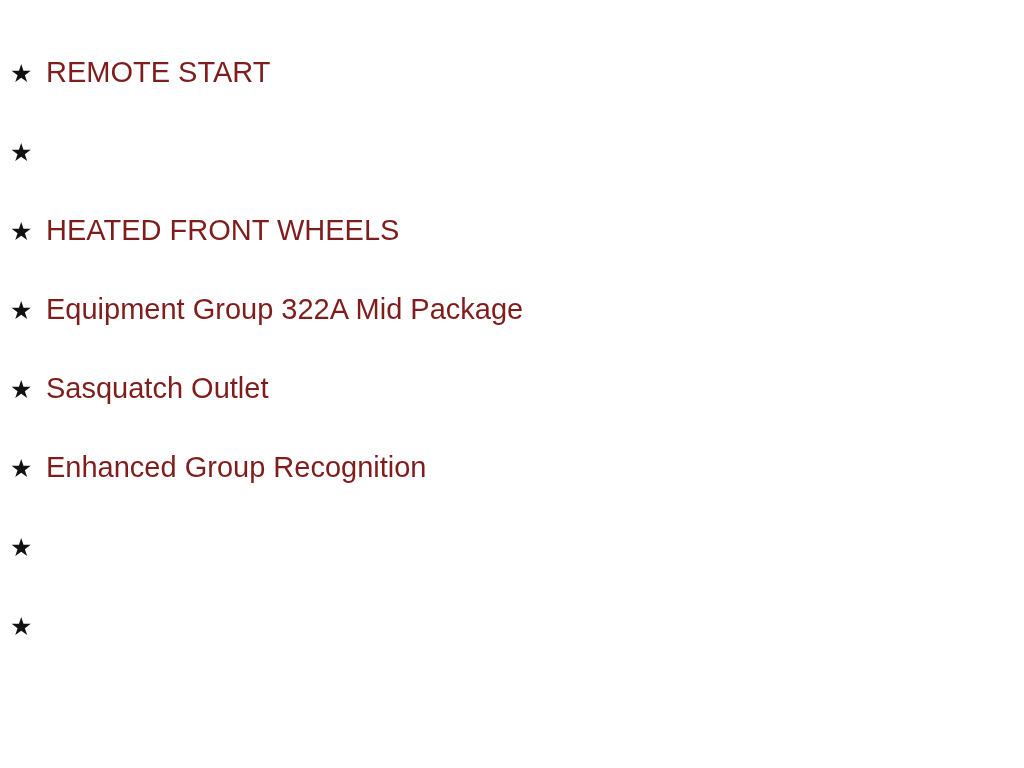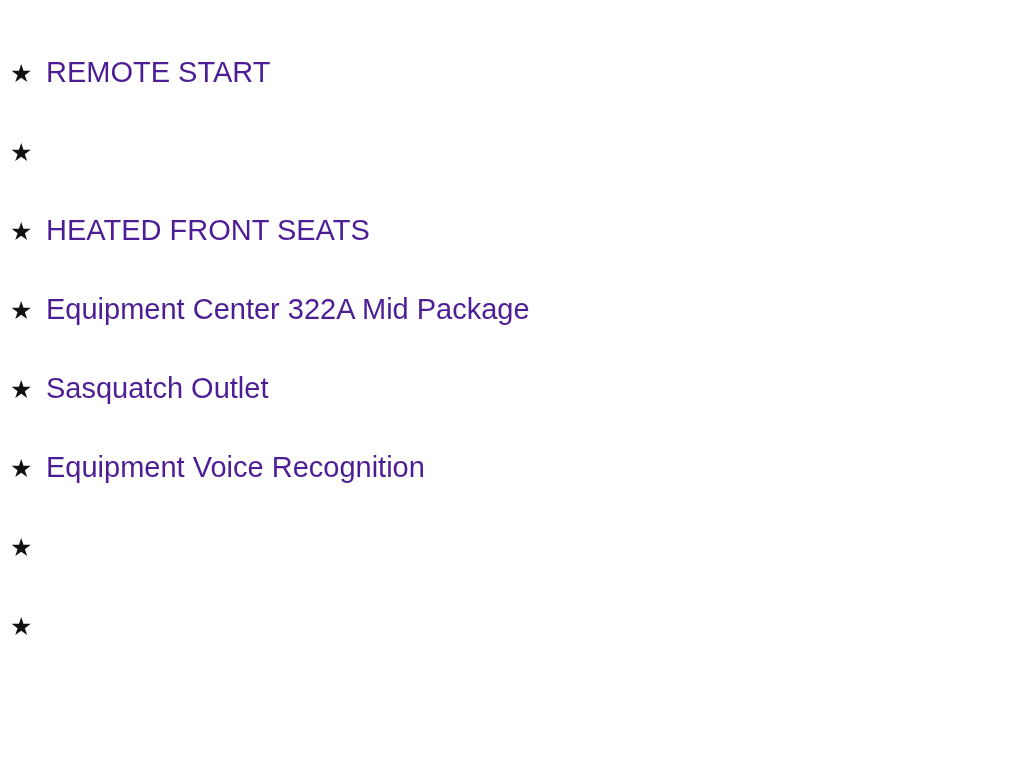--- a/index.html
+++ b/index.html
@@ -53,54 +53,54 @@
   .star {
     width: 36px;
     font-size: 25px;
     color: #111111;
     flex: 0 0 36px;
     text-align: left;
     line-height: 1;
   }
   .label {
     font-size: 29px;
-    color: #4c1d95;
+    color: #7f1d1d;
     white-space: nowrap;
     line-height: 1.15;
   }
 </style>
 </head>
 <body>
 
 <div class="page">
 
 
   <ul class="features">
     <li class="feature">
       <span class="star">★</span>
       <span class="label">REMOTE START</span>
     </li>
     <li class="feature">
       <span class="star">★</span>
     </li>
     <li class="feature">
       <span class="star">★</span>
-      <span class="label">HEATED FRONT SEATS</span>
+      <span class="label">HEATED FRONT WHEELS</span>
     </li>
     <li class="feature">
       <span class="star">★</span>
-      <span class="label">Equipment Center 322A Mid Package</span>
+      <span class="label">Equipment Group 322A Mid Package</span>
     </li>
     <li class="feature">
       <span class="star">★</span>
       <span class="label">Sasquatch Outlet</span>
     </li>
     <li class="feature">
       <span class="star">★</span>
-      <span class="label">Equipment Voice Recognition</span>
+      <span class="label">Enhanced Group Recognition</span>
     </li>
     <li class="feature">
       <span class="star">★</span>
     </li>
     <li class="feature">
       <span class="star">★</span>
     </li>
   </ul>
 
 </div>

